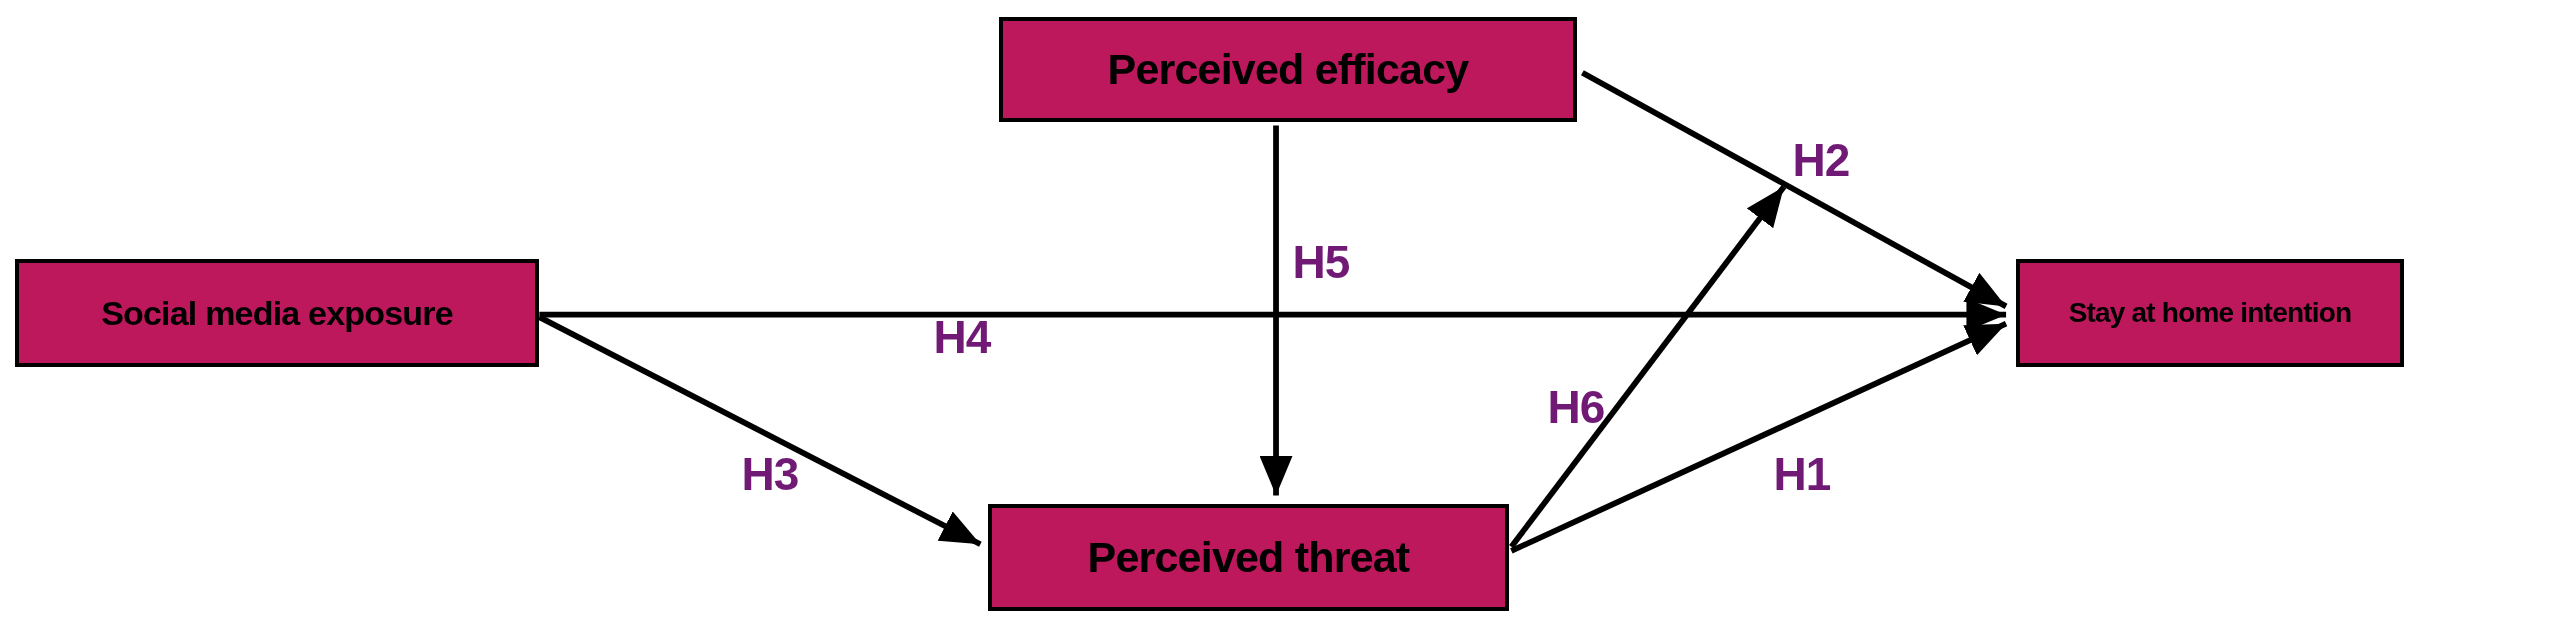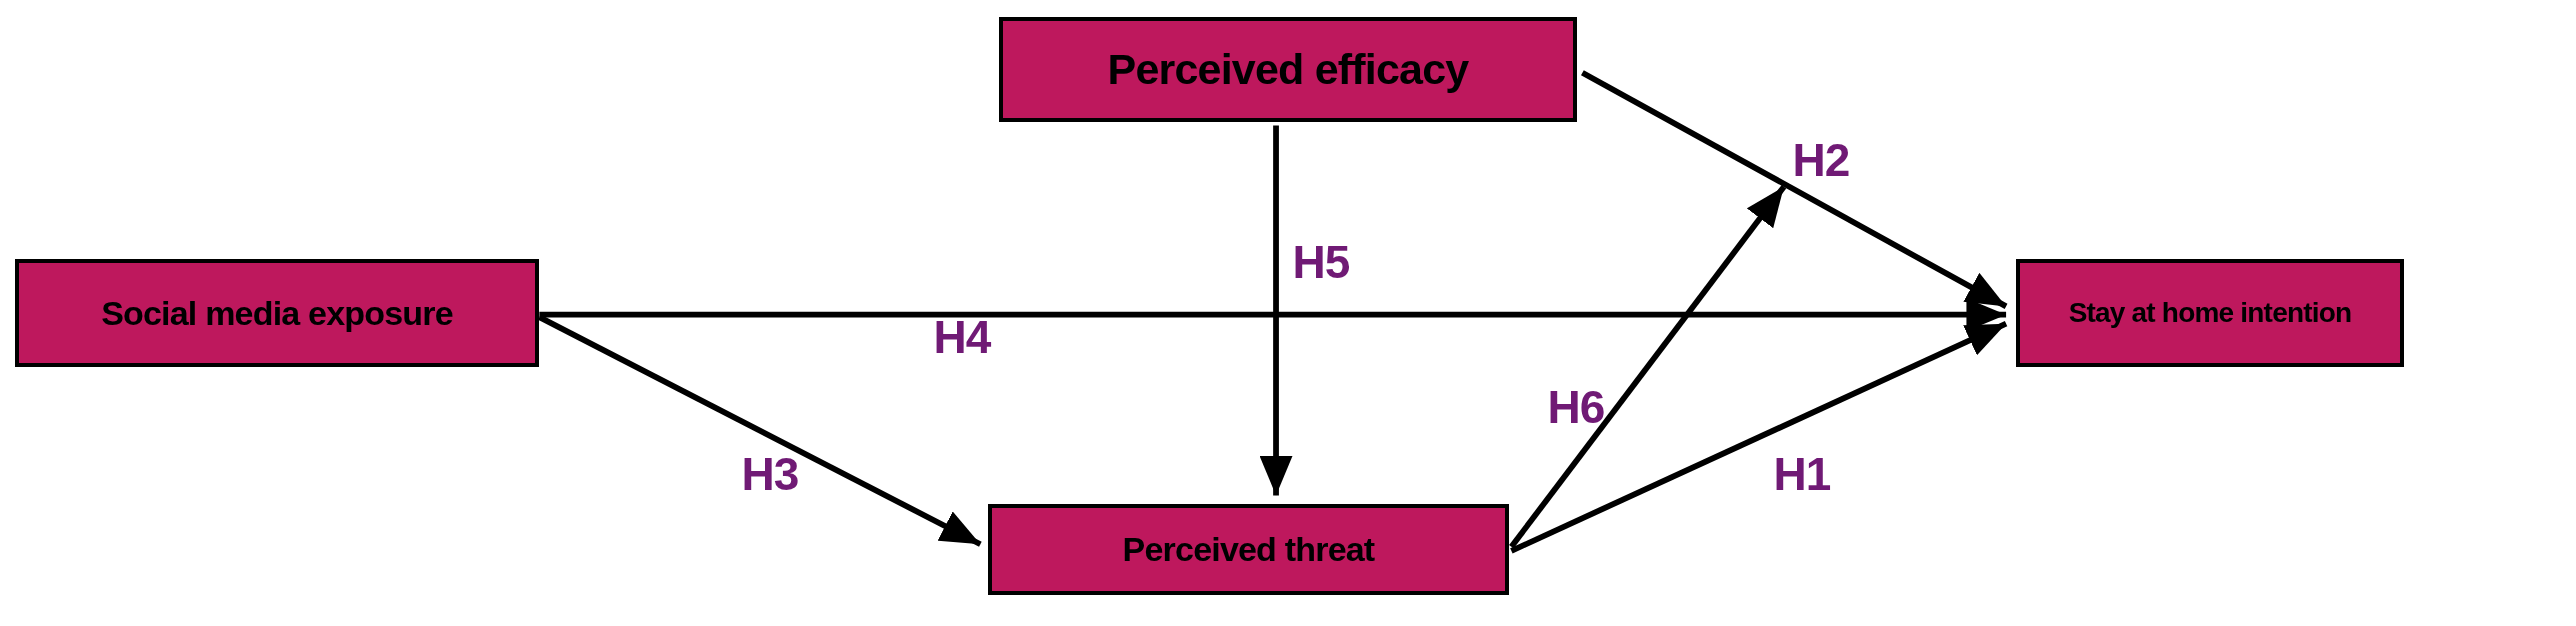--- a/index.html
+++ b/index.html
@@ -35,21 +35,21 @@
     align-items: center;
     justify-content: center;
     text-align: center;
     font-weight: bold;
     color: #000000;
     letter-spacing: -0.8px;
     white-space: nowrap;
   }
   #node-social            { left: 15px;   top: 259px; width: 524px; height: 108px; font-size: 34px; }
   #node-efficacy          { left: 999px; top: 16.5px;  width: 578px; height: 105px; font-size: 43px; }
-  #node-threat            { left: 988px; top: 504px; width: 521px; height: 91px; font-size: 34px; }
+  #node-threat            { left: 988px; top: 504px; width: 521px; height: 107px; font-size: 43px; }
   #node-stay              { left: 2016px; top: 259px; width: 388px; height: 108px; font-size: 28px; }
   .hlabel {
     position: absolute;
     transform: translate(-50%, -50%);
     font-weight: bold;
     font-size: 46px;
     color: #701a75;
     letter-spacing: -0.8px;
     line-height: 1;
   }

